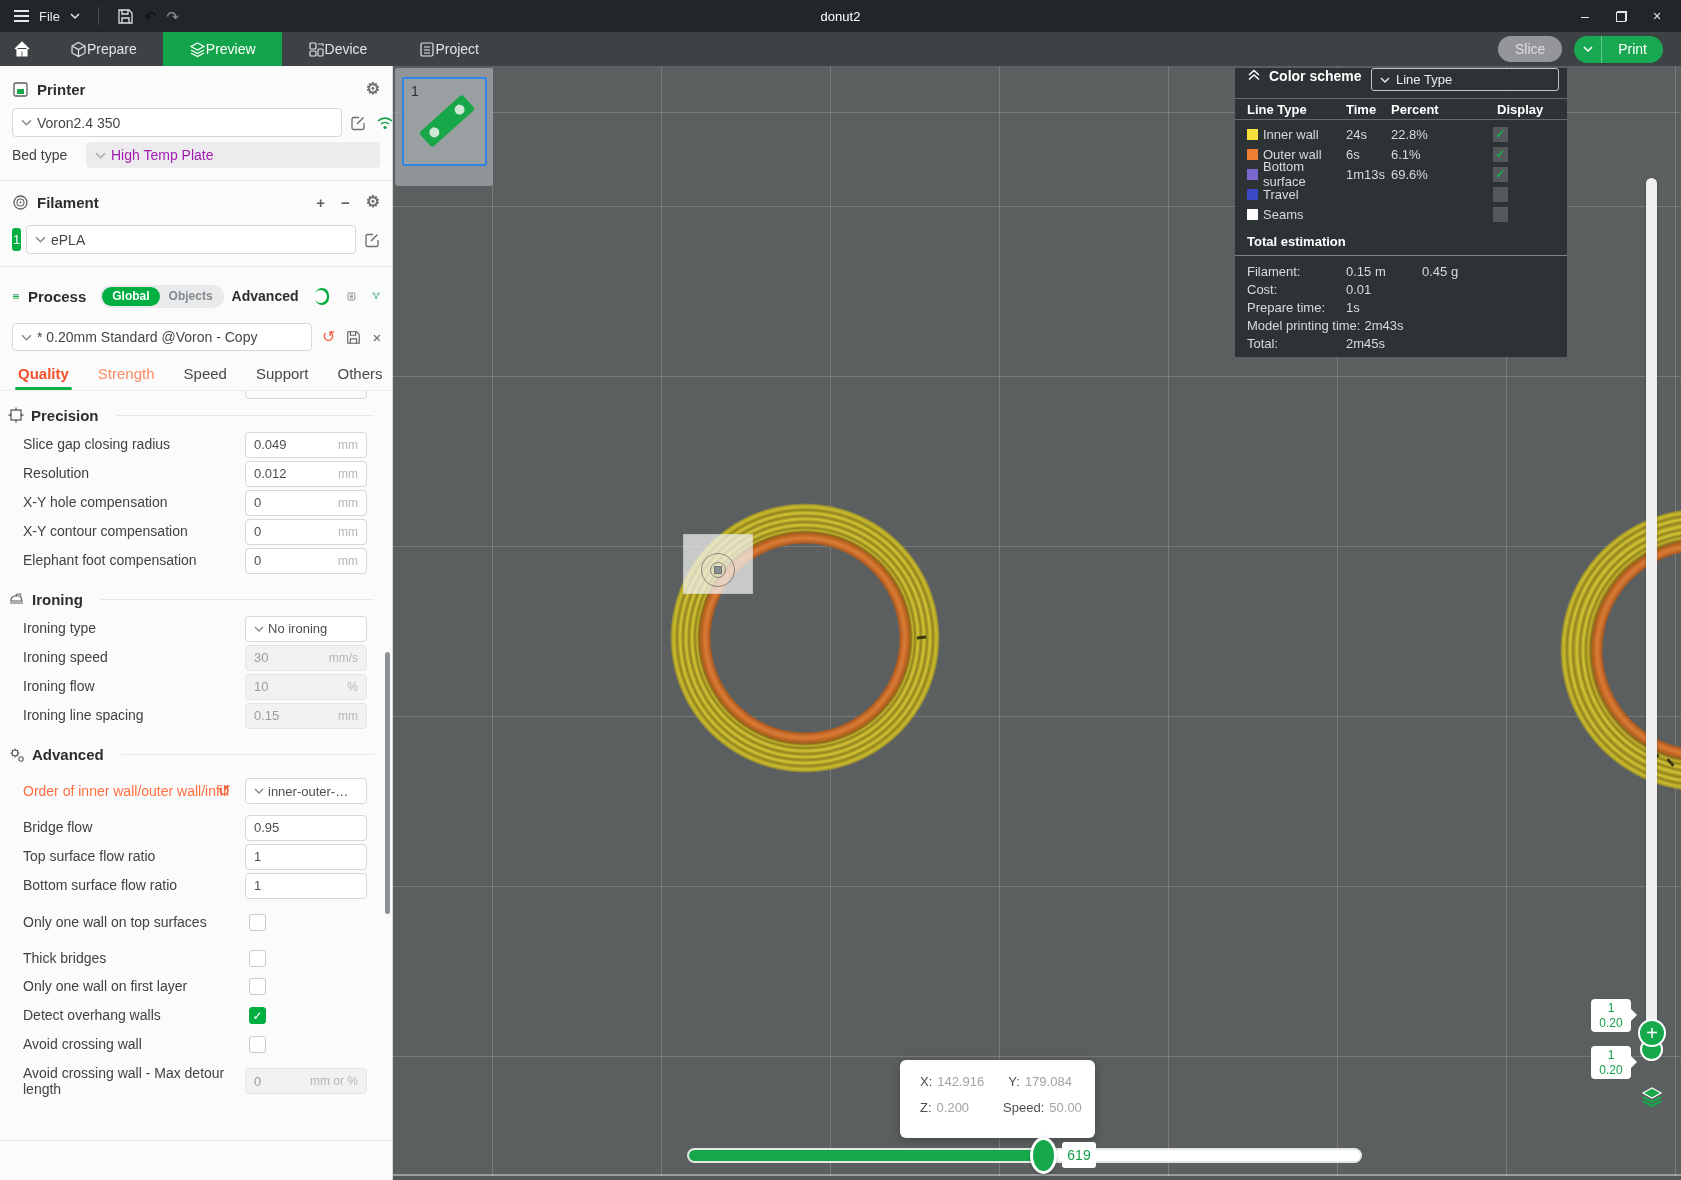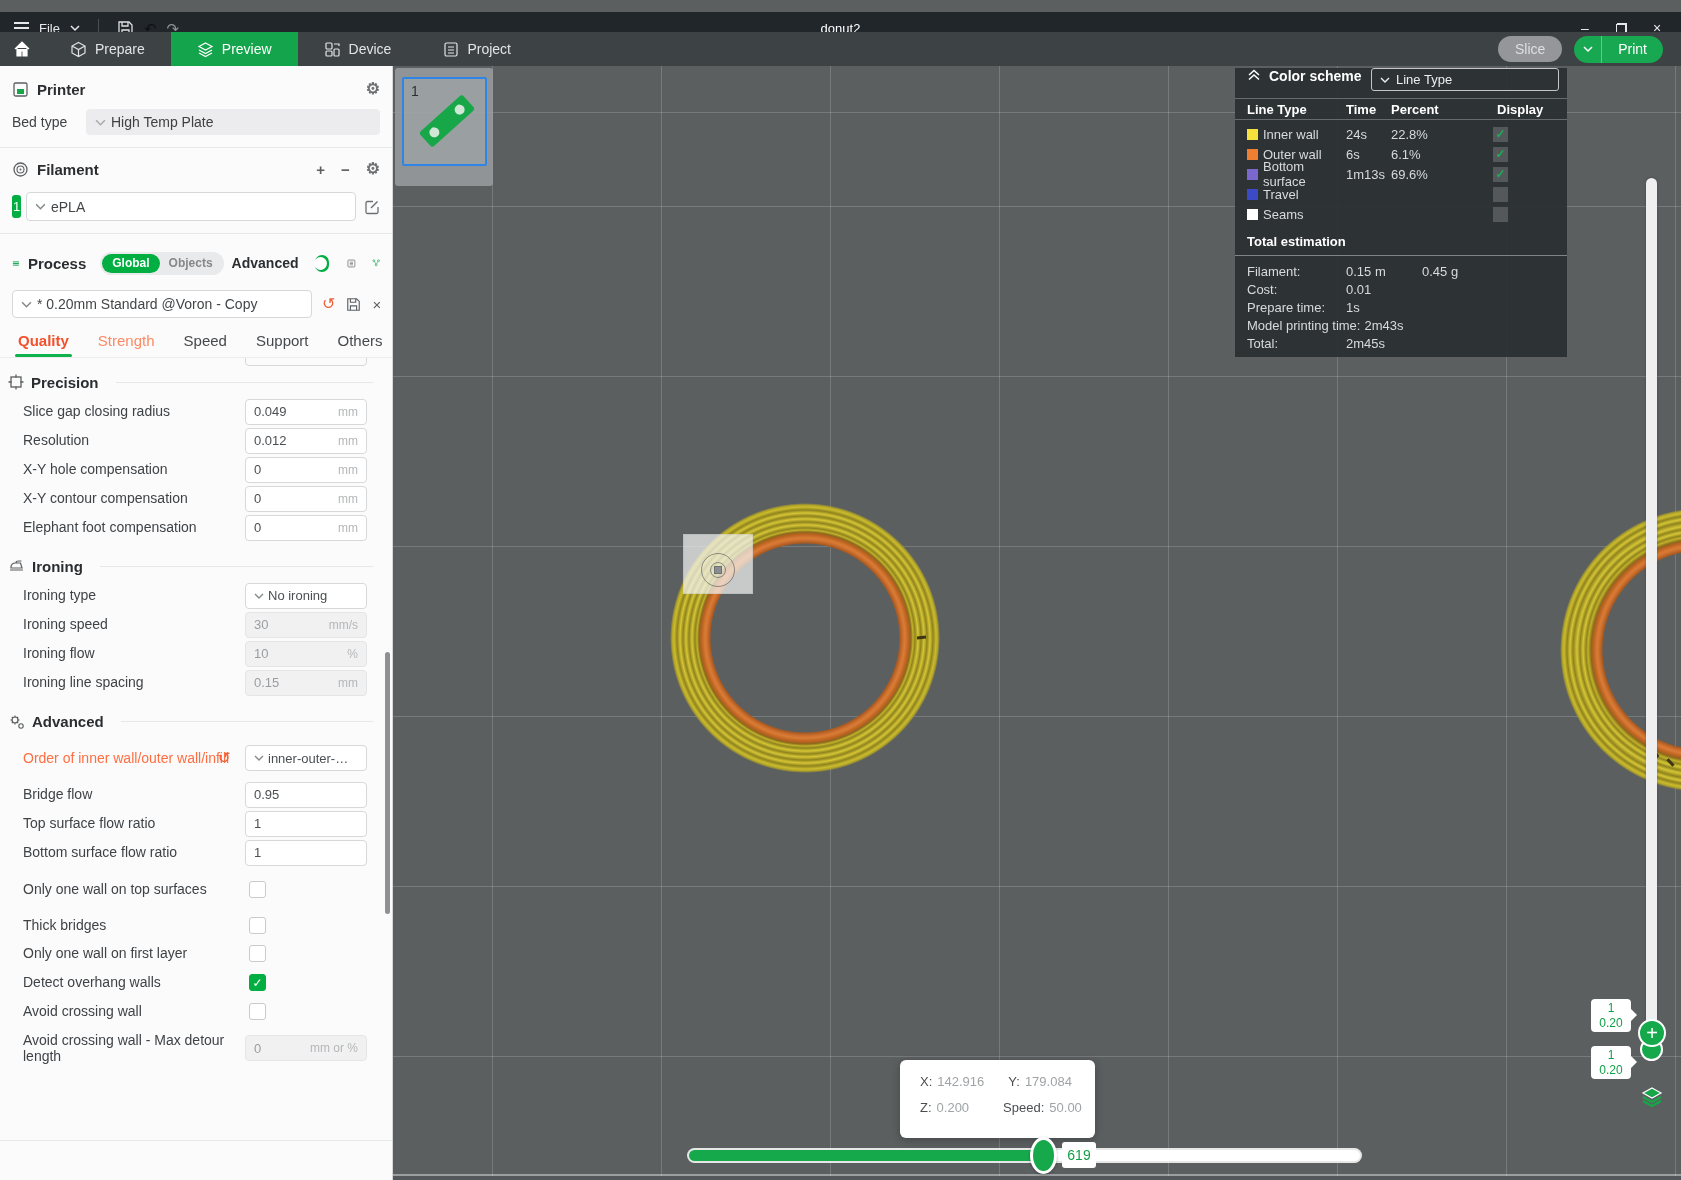--- a/index.html
+++ b/index.html
@@ -1,21 +1,21 @@
 <!DOCTYPE html>
 <html><head>
 <meta charset="utf-8">
 <style>
   * { margin:0; padding:0; box-sizing:border-box; }
   html,body { width:1681px; height:1180px; overflow:hidden; background:#5b5f60;
     font-family:"Liberation Sans", sans-serif; }
   .app { position:relative; width:1681px; height:1180px; }
 
   
-  .titlebar { position:absolute; left:0; top:12px; width:100%; height:32px; background:#21262a;
+  .titlebar { position:absolute; left:0; top:0; width:100%; height:32px; background:#21262a;
     display:flex; align-items:center; color:#e6e8e9; }
   .menu-left { display:flex; align-items:center; gap:10px; padding-left:14px; }
   .burger { display:inline-flex; flex-direction:column; gap:3px; }
   .burger i { width:15px; height:2px; background:#e6e8e9; display:block; }
   .file-label { font-size:13px; }
   .chev { display:inline-block; width:10px; height:10px; }
   .vsep { width:1px; height:18px; background:#4a4f53; margin:0 8px; }
   .tb-ic { font-size:15px; color:#dfe1e2; line-height:1; }
   .tb-ic.dis { color:#0e1113; }
   .tb-ic.mid { color:#8f9396; }
@@ -23,39 +23,39 @@
   .win-btns { margin-left:auto; display:flex; align-items:center; gap:8px; padding-right:10px; }
   .win-btn { width:28px; height:24px; display:flex; align-items:center; justify-content:center; color:#e6e8e9; font-size:14px; }
   .restore-ic { position:relative; width:11px; height:11px; }
   .restore-ic::before { content:""; position:absolute; right:0; top:0; width:8px; height:8px; border:1px solid #e6e8e9; }
   .restore-ic::after { content:""; position:absolute; left:0; bottom:0; width:8px; height:8px; border:1px solid #e6e8e9; background:#21262a; }
 
   
   .navbar { position:absolute; left:0; top:32px; width:100%; height:34px; background:#3d4245;
     display:flex; align-items:stretch; color:#e2e4e5; }
   .nav-home { width:44px; display:flex; align-items:center; justify-content:center; }
-  .nav-tab { display:flex; align-items:center; gap:8px; padding:0 26px; font-size:14px; }
+  .nav-tab { display:flex; align-items:center; padding:0 26px; font-size:14px; }
   .nav-tab.active { background:#14a44b; color:#fff; }
   .nav-right { margin-left:auto; display:flex; align-items:center; gap:12px; padding-right:18px; }
   .slice-btn { width:64px; height:26px; border-radius:13px; background:#949699; color:#dedfe1;
     display:flex; align-items:center; justify-content:center; font-size:14px; }
   .print-group { display:flex; align-items:center; height:27px; border-radius:14px; overflow:hidden; background:#17a851; color:#fff; }
   .print-chev { width:28px; height:100%; display:flex; align-items:center; justify-content:center; border-right:1px solid rgba(255,255,255,0.35); }
   .print-label { padding:0 16px; font-size:14px; }
 
   
   .left-panel { position:absolute; left:0; top:66px; width:393px; height:1114px; background:#fbfbfc;
     border-right:1px solid #d6d8da; color:#3f4346; }
   .lp-inner { position:relative; width:100%; height:100%; }
   .sec-head { display:flex; align-items:center; gap:8px; padding:0 12px; height:30px; font-size:15px; font-weight:bold; color:#2b2e30; }
   .sec-head .right { margin-left:auto; display:flex; align-items:center; gap:16px; }
   .divider { height:1px; background:#e7e8ea; margin:0; }
   .combo { position:relative; display:flex; align-items:center; gap:5px; height:29px; background:#fff;
     border:1px solid #d6d8da; border-radius:4px; padding:0 8px; font-size:14px; color:#434649; }
-  .combo.gray { background:#ececee; border-color:#ececee; color:#404040; }
+  .combo.gray { background:#ececee; border-color:#ececee; color:#a21caf; }
   .row-flex { display:flex; align-items:center; padding:0 12px; }
   .printer-row { margin:4px 0 0; }
   .printer-row .combo { flex:0 0 330px; }
   .ico-after { display:flex; align-items:center; gap:10px; margin-left:8px; }
   .bed-row { margin-top:5px; }
   .bed-label { font-size:14px; width:76px; }
   .bed-row .combo { flex:0 0 294px; height:26px; }
   .fil-row { margin-top:8px; }
   .fil-badge { width:21px; height:23px; background:#00ae42; color:#fff; font-size:13px; border-radius:3px;
     display:flex; align-items:center; justify-content:center; margin-right:5px; }
@@ -279,20 +279,38 @@
       <div class="sec-head" style="margin-top:8px;">
         <svg width="17" height="17" viewBox="0 0 17 17">
             <rect x="2" y="2" width="13" height="13" rx="1.5" fill="none" stroke="#5c6063" stroke-width="1.3"></rect>
             <rect x="5" y="8" width="7" height="5" fill="#17a749" stroke="none"></rect>
           </svg>
         <span>Printer</span>
         <span class="right">
             <span class="tb-ic" style="color:#707375;font-size:16px;">⚙</span>
           </span>
       </div>
+      <div class="row-flex printer-row">
+        <div class="combo">
+          <svg width="11" height="11" viewBox="0 0 10 10">
+              <polyline points="1,3 5,7 9,3" fill="none" stroke="#85898c" stroke-width="1.4"></polyline>
+            </svg>
+          <span>Voron2.4 350</span>
+        </div>
+        <div class="ico-after">
+          <svg width="16" height="16" viewBox="0 0 16 16">
+              <path d="M14,8 v5 a1.5,1.5 0 0 1 -1.5,1.5 h-9 A1.5,1.5 0 0 1 2,13 V4 a1.5,1.5 0 0 1 1.5,-1.5 H9" fill="none" stroke="#6b6f72" stroke-width="1.3"></path>
+              <path d="M7,9 L13.5,2.5" stroke="#6b6f72" stroke-width="1.5"></path>
+            </svg>
+          <svg width="18" height="15" viewBox="0 0 18 15">
+              <path d="M2,6 a10,10 0 0 1 14,0 M5,9 a6,6 0 0 1 8,0" fill="none" stroke="#12a14b" stroke-width="1.6"></path>
+              <circle cx="9" cy="12.5" r="1.6" fill="#12a14b"></circle>
+            </svg>
+        </div>
+      </div>
       <div class="row-flex bed-row">
         <span class="bed-label">Bed type</span>
         <div class="combo gray">
           <svg width="11" height="11" viewBox="0 0 10 10">
               <polyline points="1,3 5,7 9,3" fill="none" stroke="#a7aaac" stroke-width="1.4"></polyline>
             </svg>
           <span>High Temp Plate</span>
         </div>
       </div>
 

